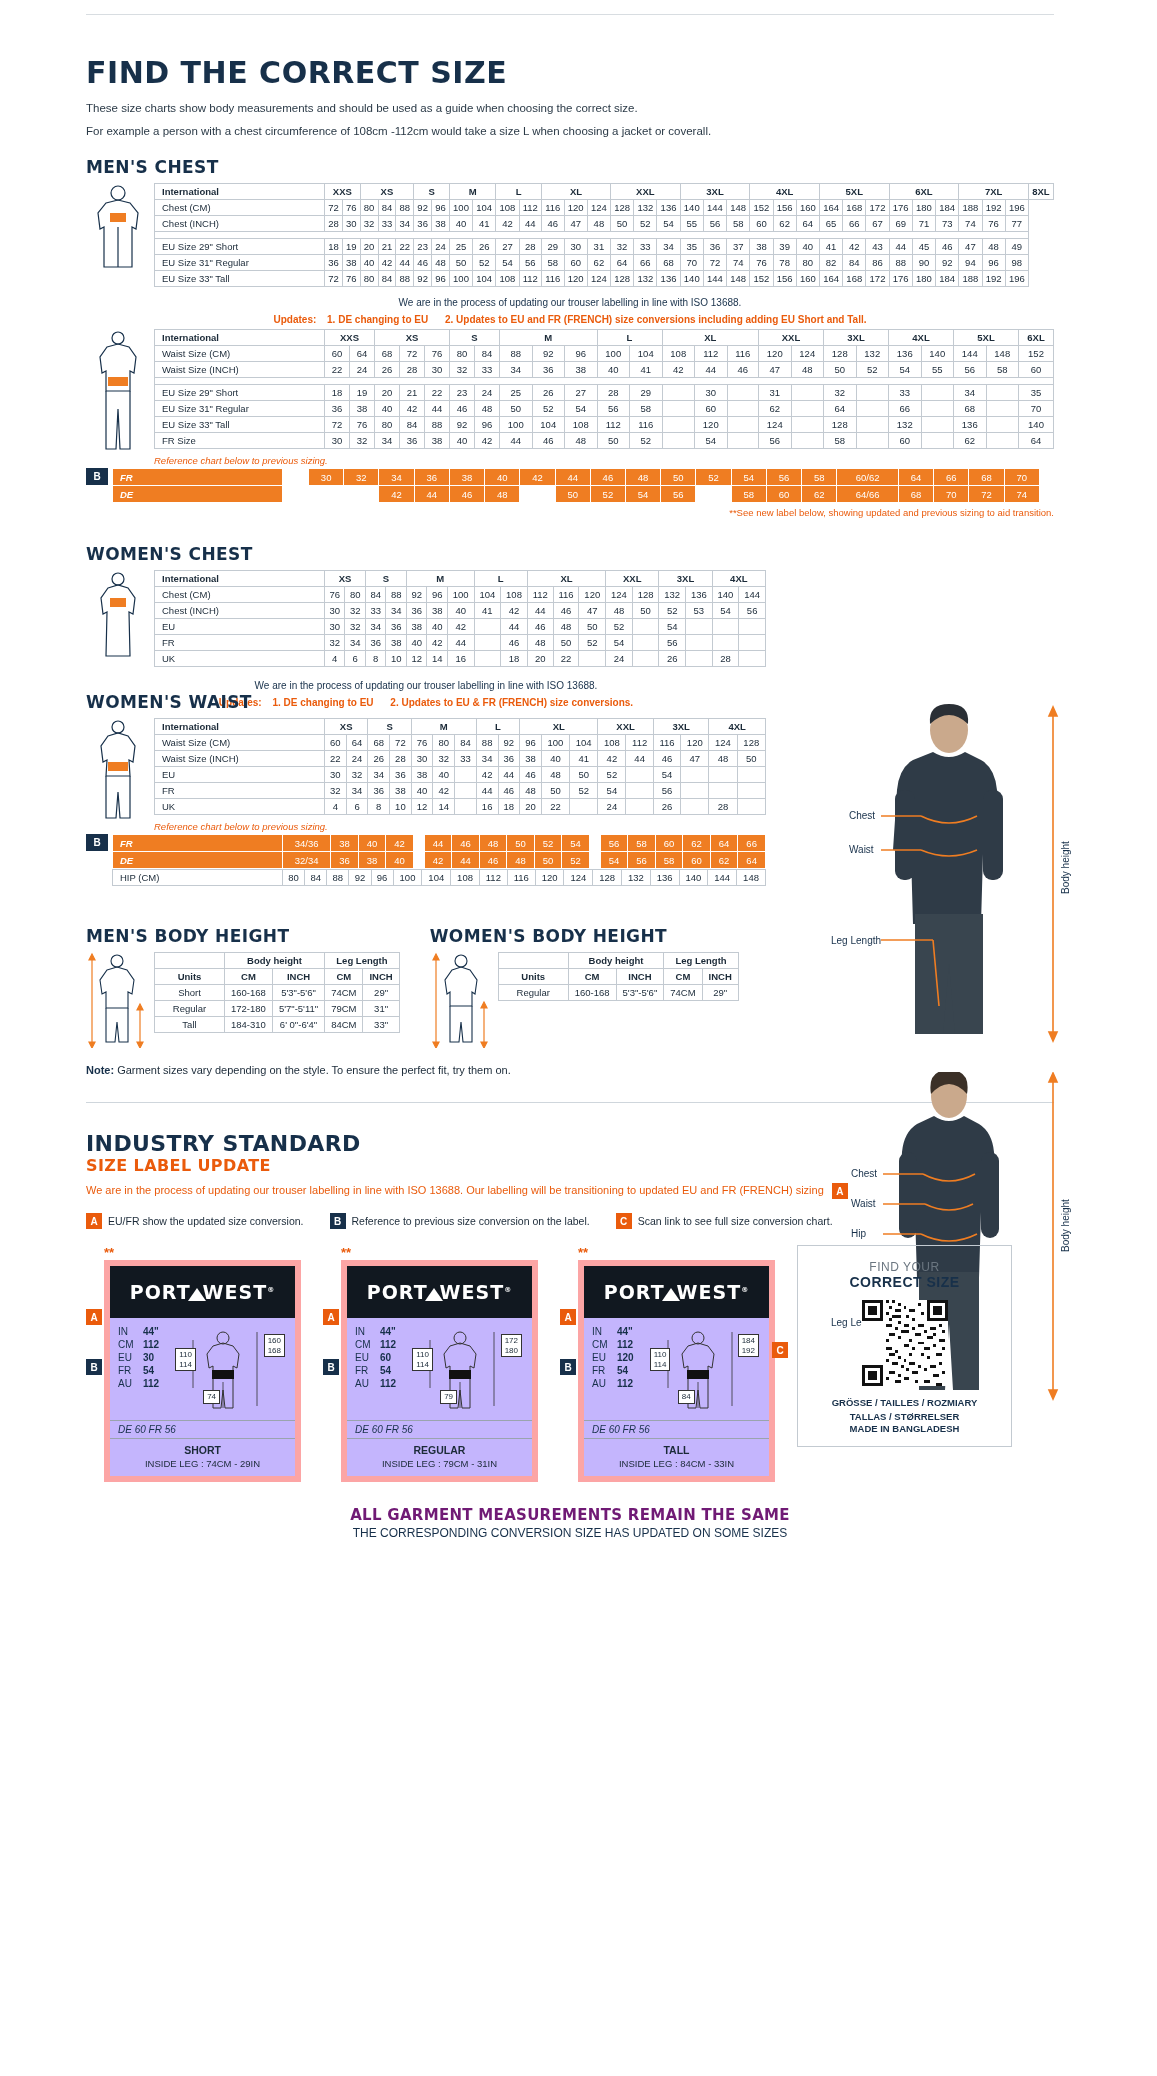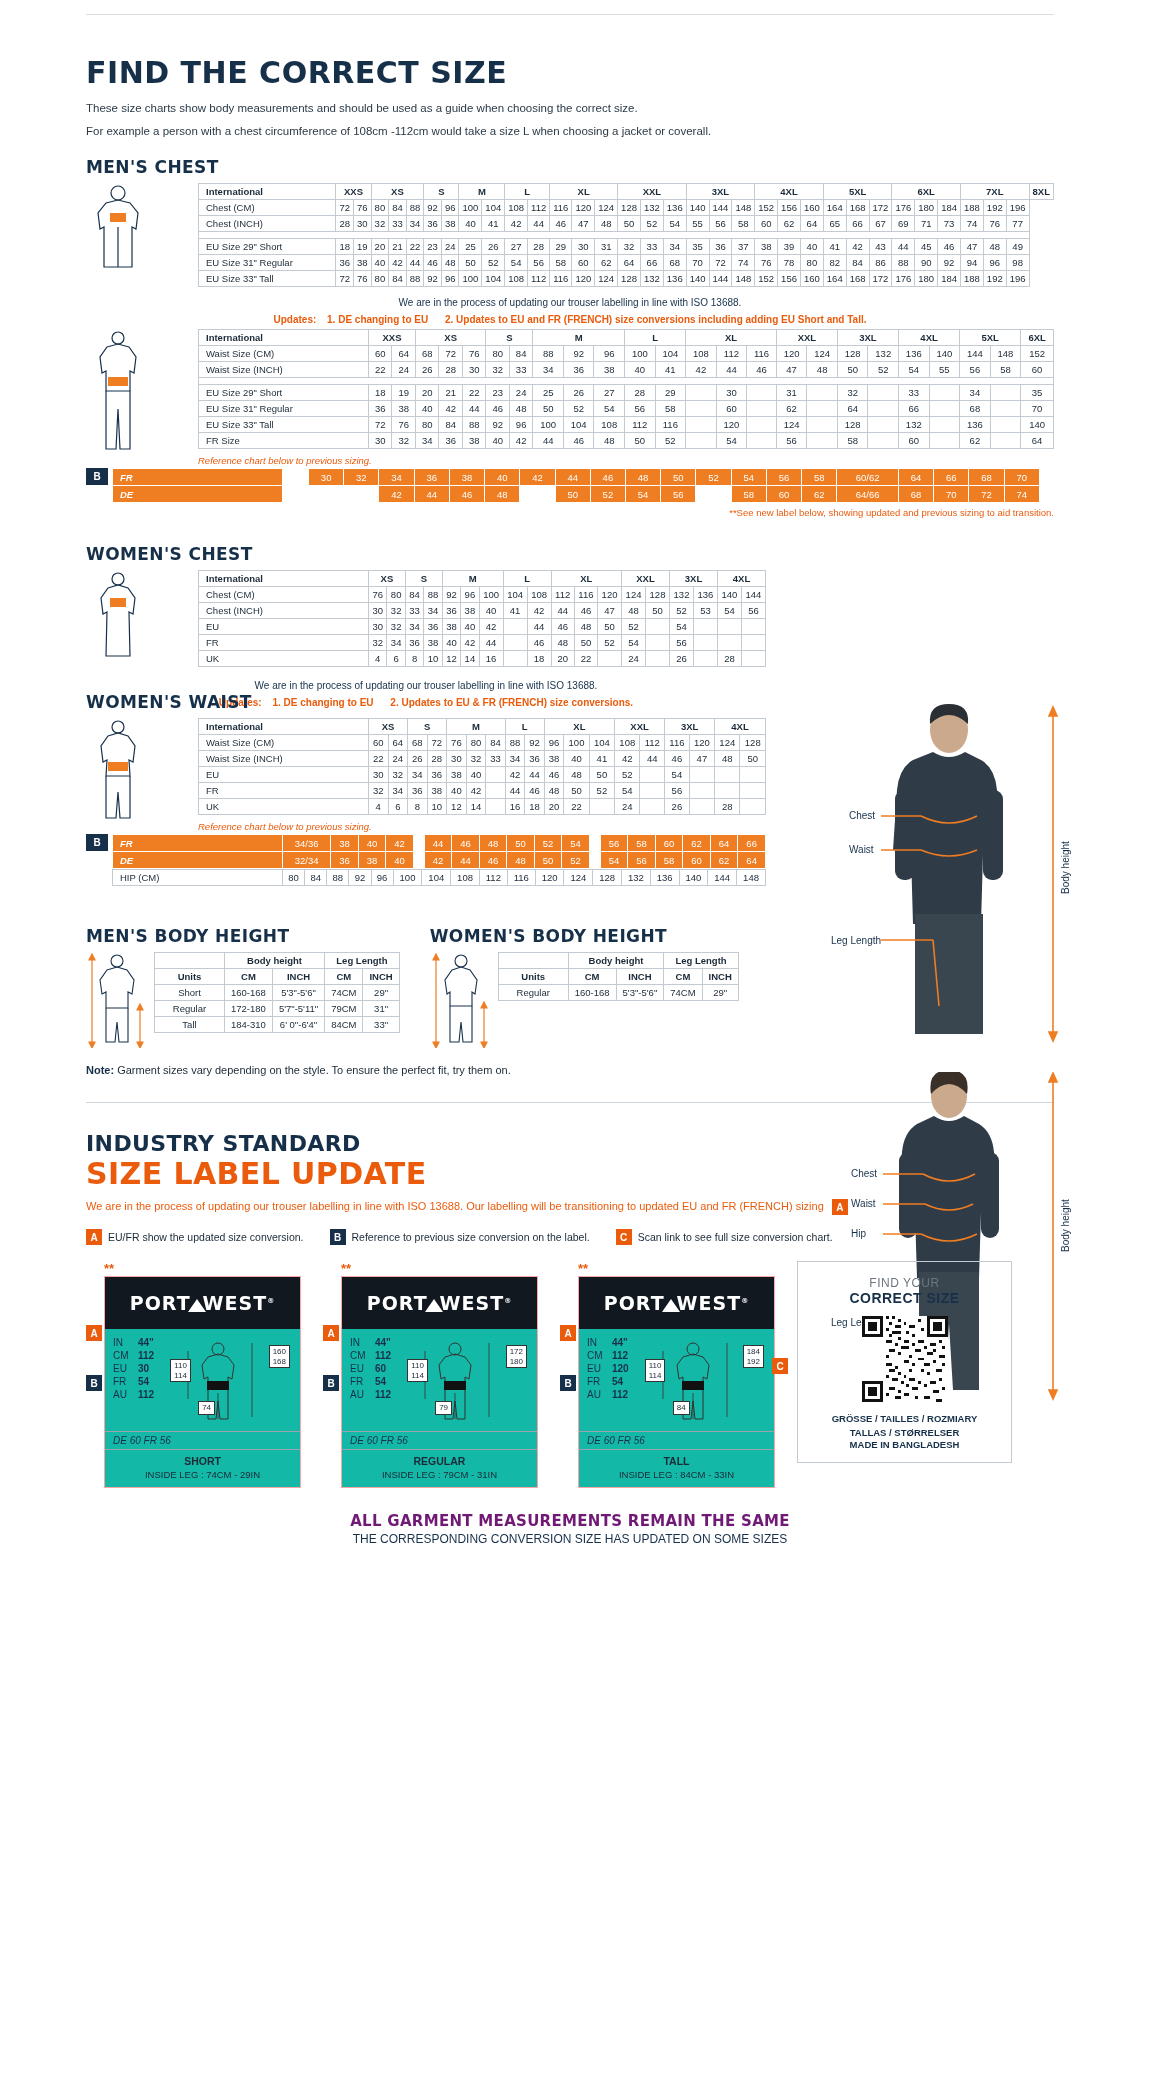--- a/index.html
+++ b/index.html
@@ -20,21 +20,21 @@
   }
   .intro { margin:0 86px 6px 86px; font-size:11.5px; color:#2b3a47; line-height:1.45; }
 
   .sec-title {
     font-size:17px; font-weight:bold; color:#17304a; letter-spacing:0.4px;
     font-family:"DejaVu Sans", sans-serif;
     margin:18px 0 6px 86px;
   }
 
   .block { position:relative; margin:0 86px; }
-  .with-figure { display:flex; align-items:flex-start;gap:44px; }
+  .with-figure { display:flex; align-items:flex-start; }
   .figcol { width:68px; flex:0 0 68px; }
   .tabcol { flex:1 1 auto; }
 
   table.sz {
     border-collapse:collapse; width:100%;
     font-size:9.5px; color:#1b2a38;
   }
   table.sz td, table.sz th {
     border:1px solid #c3cad1; padding:2px 3px; text-align:center; height:16px;
     white-space:nowrap;
@@ -72,34 +72,34 @@
   table.bh td, table.bh th { border:1px solid #c3cad1; padding:2px 6px; text-align:center; height:16px; }
   table.bh th { font-weight:bold; }
   table.bh td.first, table.bh th.first { text-align:center; width:70px; }
 
   .note-bottom { margin:16px 86px 0 86px; font-size:11px; }
   .note-bottom b { color:#17304a; }
 
   .divider { border-top:1px solid #cfd6dc; margin:26px 86px 0 86px; }
 
   h2.ind1 { font-size:22px; color:#17304a; font-weight:bold; margin:28px 0 0 86px; letter-spacing:0.4px; font-family:"DejaVu Sans", sans-serif; }
-  h2.ind2 { font-size:30px; color:#ea5b0c; font-weight:bold; margin:0 0 8px 86px; letter-spacing:0.4px; font-family:"DejaVu Sans", sans-serif; }
+  h2.ind2 { font-size:16px; color:#ea5b0c; font-weight:bold; margin:0 0 8px 86px; letter-spacing:0.4px; font-family:"DejaVu Sans", sans-serif; }
   .ind-sub { margin:2px 86px 14px 86px; font-size:11px; color:#ea5b0c; }
   .keyrow { display:flex; gap:26px; margin:0 86px 16px 86px; font-size:10.5px; align-items:center; flex-wrap:wrap; }
   .keyitem { display:flex; align-items:center; gap:6px; }
   .kbadge { width:16px; height:16px; display:flex; align-items:center; justify-content:center; font-size:10px; font-weight:bold; color:#fff; }
   .kbadge.a { background:#ea5b0c; }
   .kbadge.b { background:#17304a; }
   .kbadge.c { background:#ea5b0c; }
 
   
   .labels { display:flex; gap:22px; margin:6px 86px 0 86px; align-items:flex-start; }
   .label-card { position:relative; width:215px; }
   .stars { color:#ea5b0c; font-weight:bold; font-size:13px; margin-left:18px; }
-  .lab-box { border:1px solid #fca5a5; background:#14b8a6; margin-left:18px; }
+  .lab-box { border:6px solid #fca5a5; background:#c4b5fd; margin-left:18px; }
   .lab-top { background:#111820; color:#fff; height:52px; display:flex; align-items:center; justify-content:center; }
   .brandtxt { font-family:"DejaVu Sans", sans-serif; font-weight:bold; font-size:19px; letter-spacing:1px; position:relative; }
   .brandtxt .tri { display:inline-block; width:0; height:0; border-left:9px solid transparent; border-right:9px solid transparent; border-bottom:13px solid #fff; position:relative; top:2px; margin:0 -3px; }
   .lab-body { display:flex; padding:8px 8px 4px 8px; gap:6px; position:relative; min-height:92px; }
   .sizes { font-size:10px; line-height:1.28; }
   .sizes .row { display:flex; gap:5px; }
   .sizes .u { width:20px; color:#17304a; }
   .sizes .v { font-weight:bold; color:#17304a; }
   .figbox { flex:1; position:relative; }
   .numtag { border:1px solid #333; font-size:8px; padding:1px 3px; position:absolute; background:#fff; line-height:1.15; text-align:center; }

